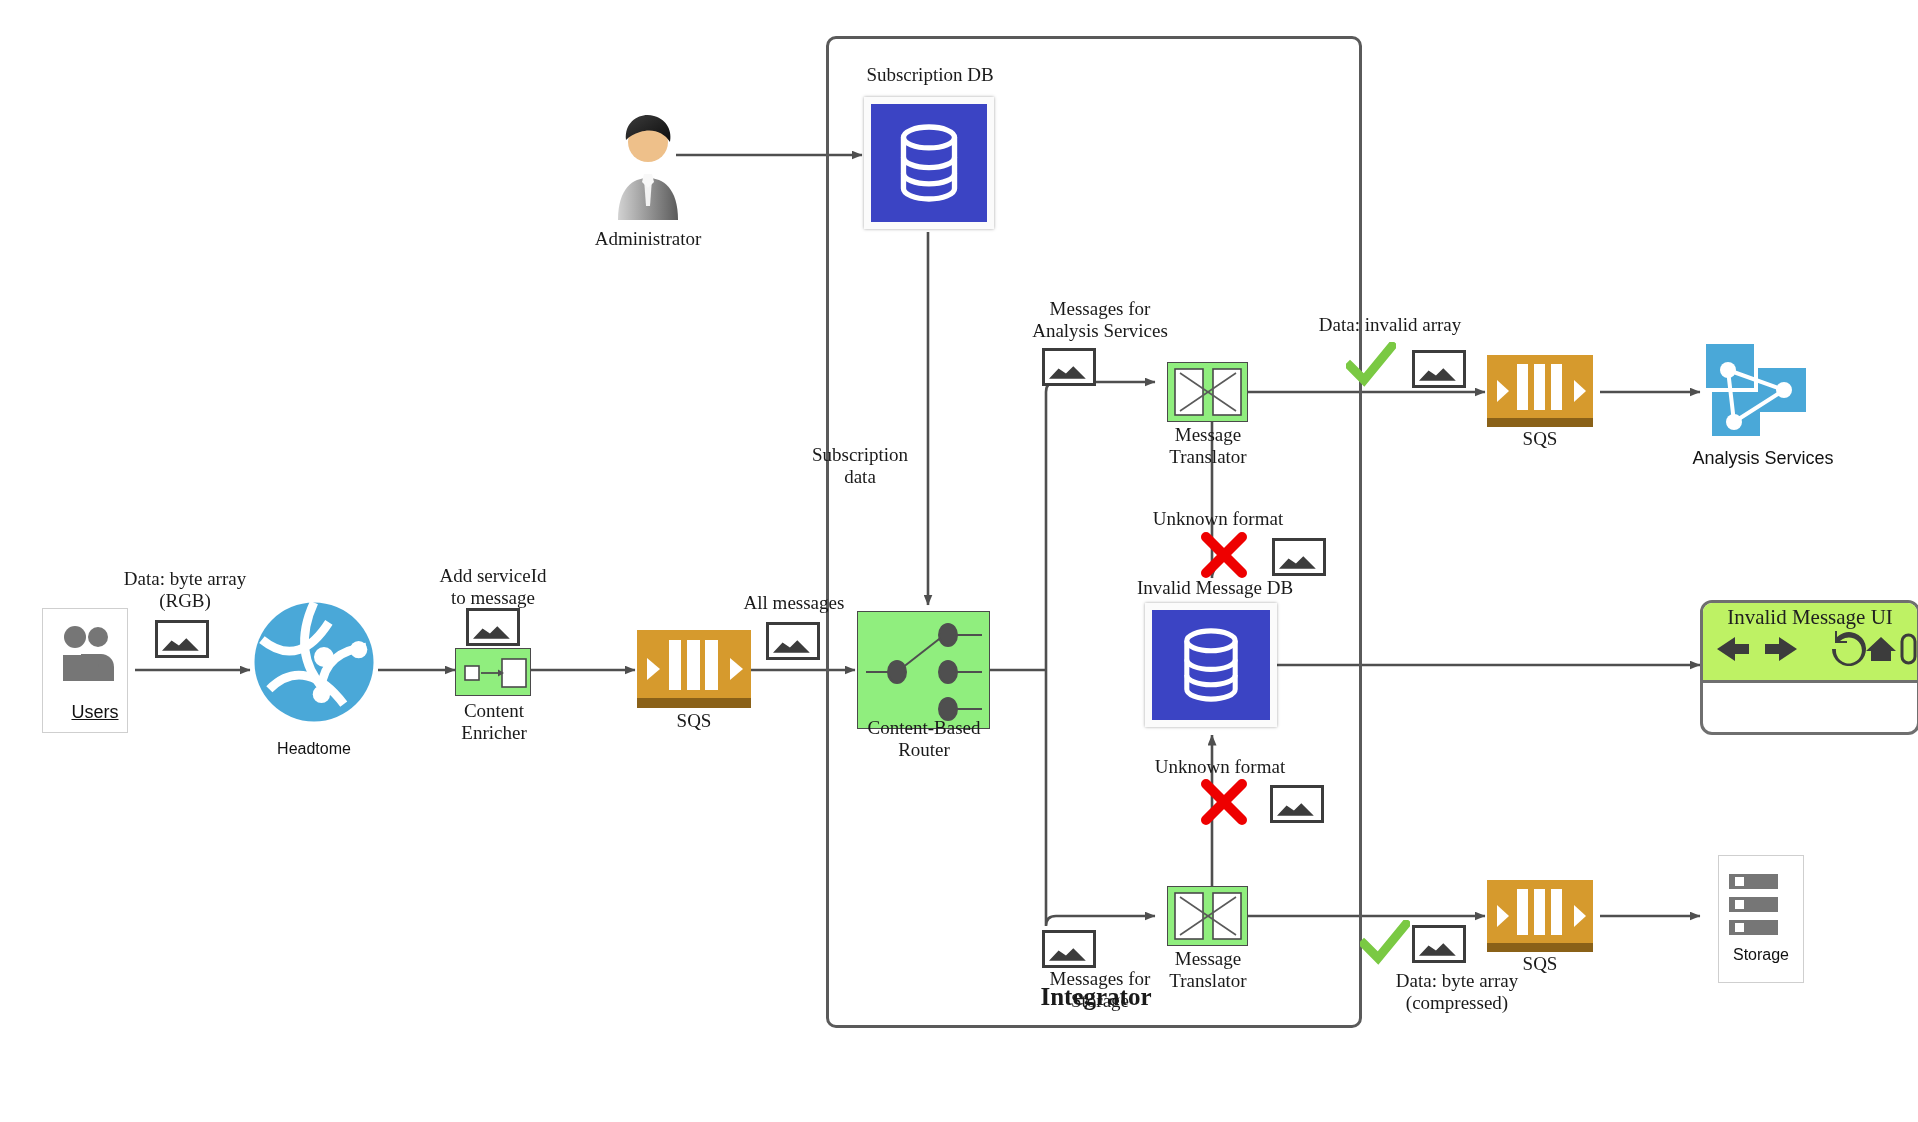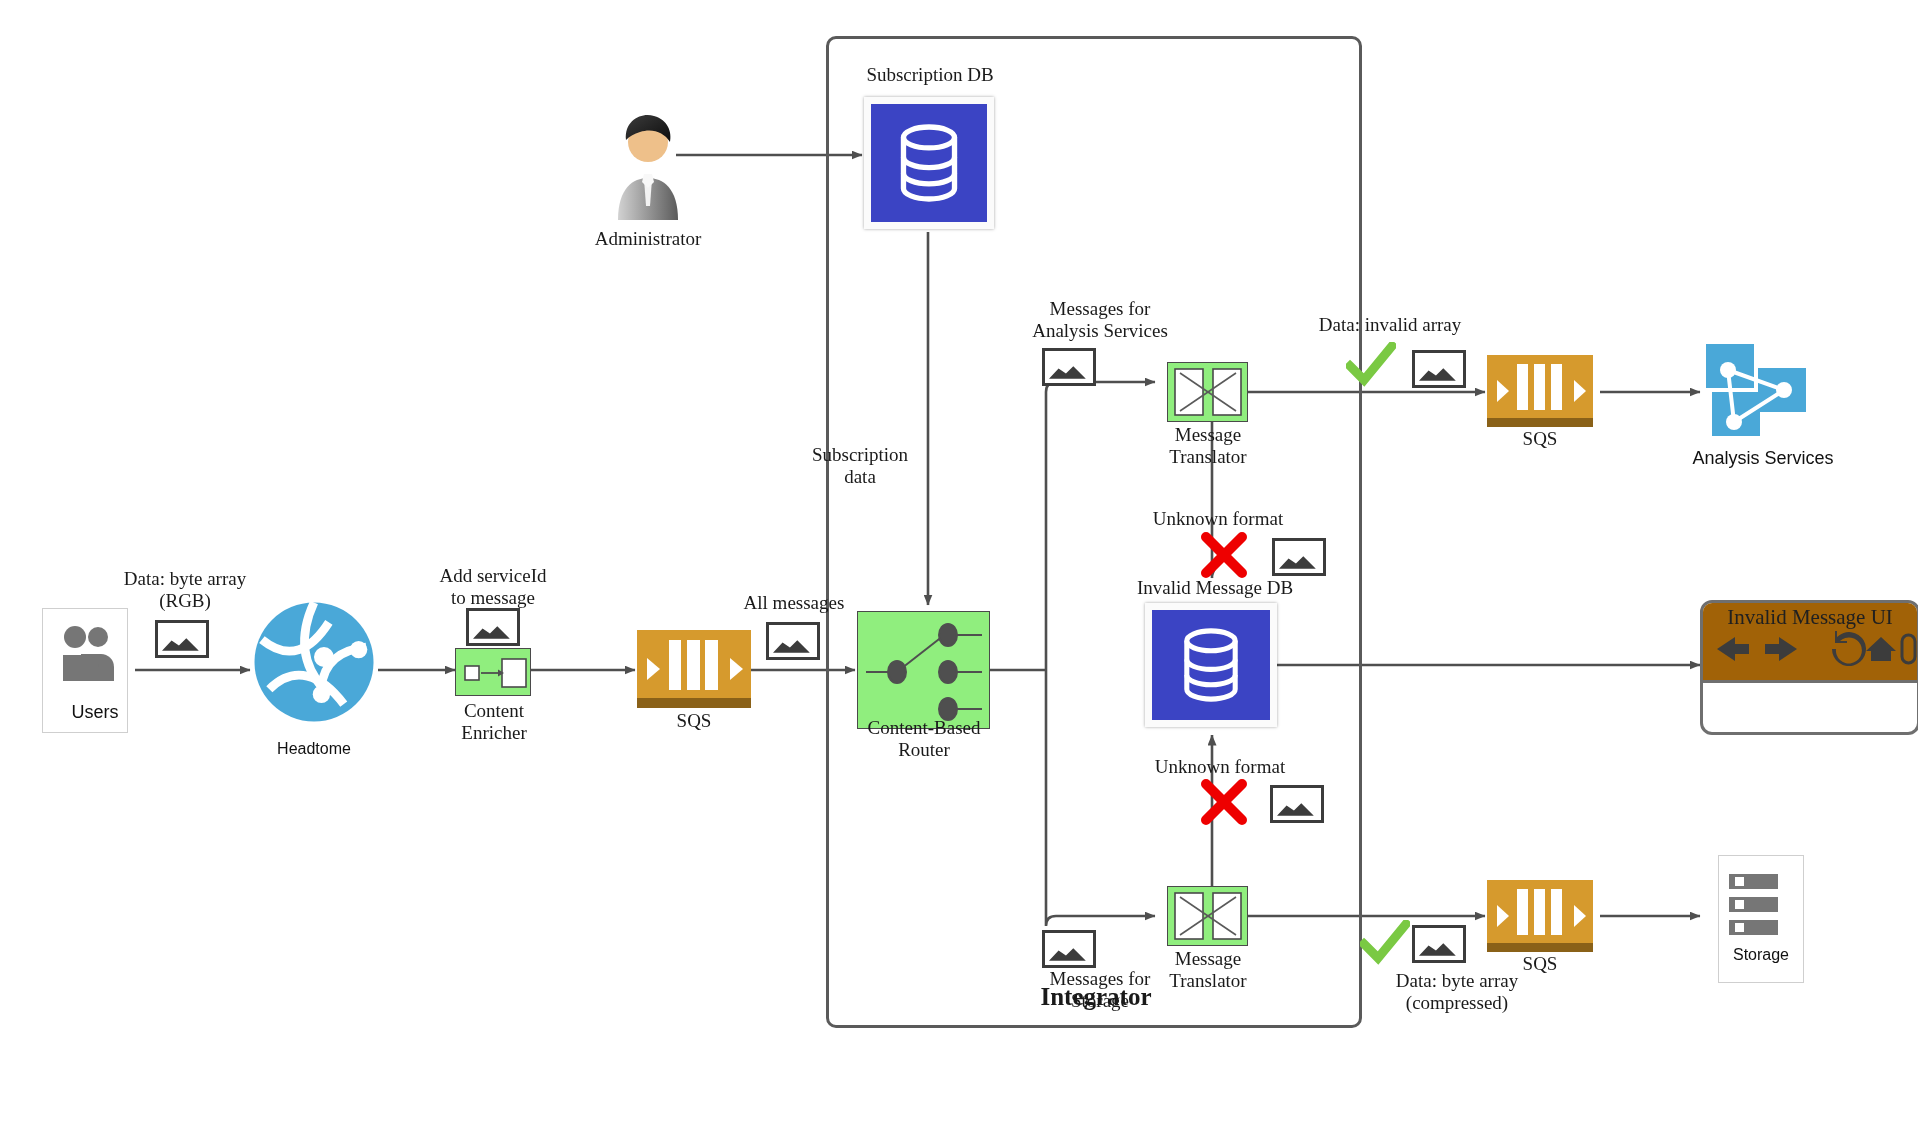--- a/index.html
+++ b/index.html
@@ -12,21 +12,21 @@
   .msgicon{position:absolute;box-sizing:border-box;background:#ffffff;border:3px solid #3c3c3c;}
   .msgicon .hill{position:absolute;left:4px;right:4px;bottom:4px;height:46%;}
   .sqs{position:absolute;background:#d69a2d;box-sizing:border-box;}
   .sqs .foot{position:absolute;left:0;right:0;bottom:0;height:13%;background:#8a6118;}
   .sqs .bar{position:absolute;background:#ffffff;top:13%;height:64%;width:11%;}
   .sqs .tri{position:absolute;top:50%;transform:translateY(-50%);width:0;height:0;border-top:11px solid transparent;border-bottom:11px solid transparent;}
   .dbbox{position:absolute;background:#3b44c4;box-sizing:border-box;border:7px solid #fbfbfb;box-shadow:0 0 3px rgba(0,0,0,.35);}
   .checkmark{position:absolute;}
   .xmark{position:absolute;}
   .browser{position:absolute;border:3px solid #6f6f6f;border-radius:12px;background:#fff;box-sizing:border-box;overflow:hidden;}
-  .browser .chrome{background:#a16207;border-bottom:3px solid #6f6f6f;height:60%;position:relative;text-decoration:underline;}
+  .browser .chrome{background:#bef264;border-bottom:3px solid #6f6f6f;height:60%;position:relative;text-decoration:underline;}
   .browser .btitle{position:absolute;top:2px;left:0;right:0;text-align:center;font-size:21px;color:#202020;font-family:"Liberation Serif",serif;}
   .storage{position:absolute;border:1px solid #cfcfcf;background:#fff;box-sizing:border-box;}
   .storage .bar{position:absolute;left:12%;width:58%;height:15px;background:#767676;}
   .storage .bar i{position:absolute;left:6px;top:3px;width:9px;height:9px;background:#fff;display:block;}
   .userbox{position:absolute;border:1px solid #cfcfcf;background:#fff;box-sizing:border-box;}
   .integrator{position:absolute;border:3px solid #5a5a5a;border-radius:10px;box-sizing:border-box;background:transparent;}
   svg.wires{position:absolute;left:0;top:0;width:1918px;height:1122px;pointer-events:none;}
 </style>
 </head>
 <body>
@@ -77,21 +77,21 @@
   <div class="lbl" style="left:976px;top:982px;width:240px;font-size:25px;font-weight:bold;">Integrator</div>
 
   <div class="userbox" style="left:42px;top:608px;width:86px;height:125px;">
     <svg width="86" height="90" viewBox="0 0 86 90">
       <circle cx="32" cy="28" r="11" fill="#767676"></circle>
       <circle cx="55" cy="28" r="10" fill="#767676"></circle>
       <path d="M38,45 h20 a13,13 0 0 1 13,13 v14 h-33 z" fill="#767676"></path>
       <path d="M20,46 h22 a14,14 0 0 1 14,14 v12 h-36 z" fill="#767676"></path>
     </svg>
   </div>
-  <div class="lbl lbl-sans" style="left:42px;top:702px;width:106px;">Users</div>
+  <div class="lbl lbl-sans" style="left:42px;top:702px;width:106px;text-decoration:underline;">Users</div>
 
   <div class="lbl" style="left:85px;top:568px;width:200px;">Data: byte array
 (RGB)</div>
   <div class="msgicon" style="left:155px;top:620px;width:54px;height:38px;">
     <svg class="hill" viewBox="0 0 100 40" preserveAspectRatio="none">
       <path d="M0,40 L26,12 L46,26 L66,6 L100,40 z" fill="#3c3c3c"></path>
     </svg>
   </div>
 
   <div class="node" style="left:252px;top:600px;width:124px;height:124px;">

